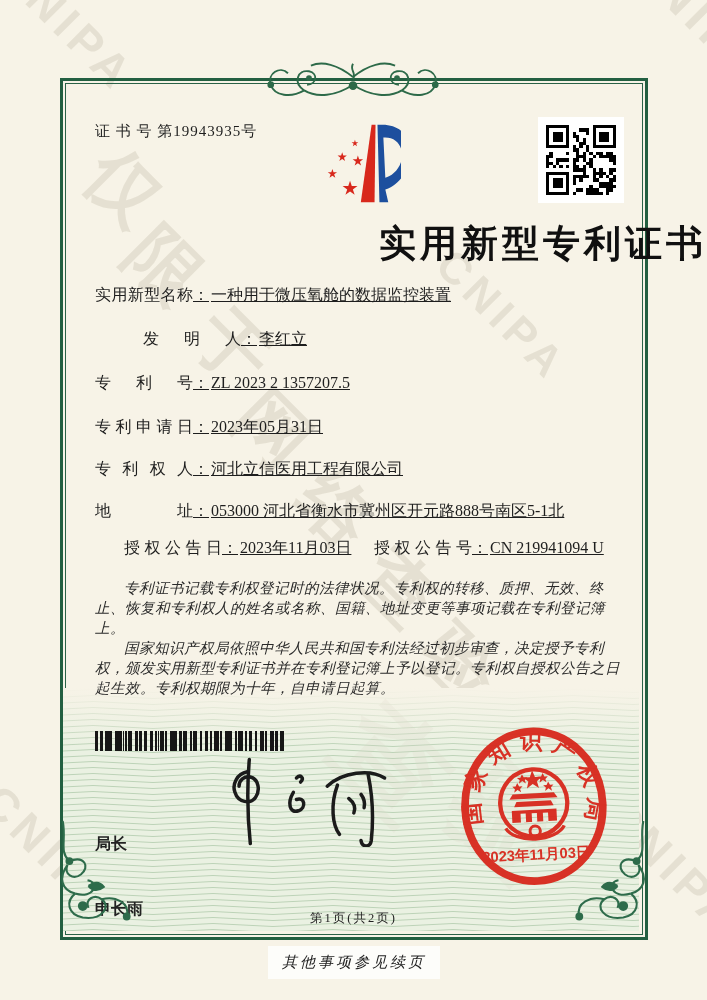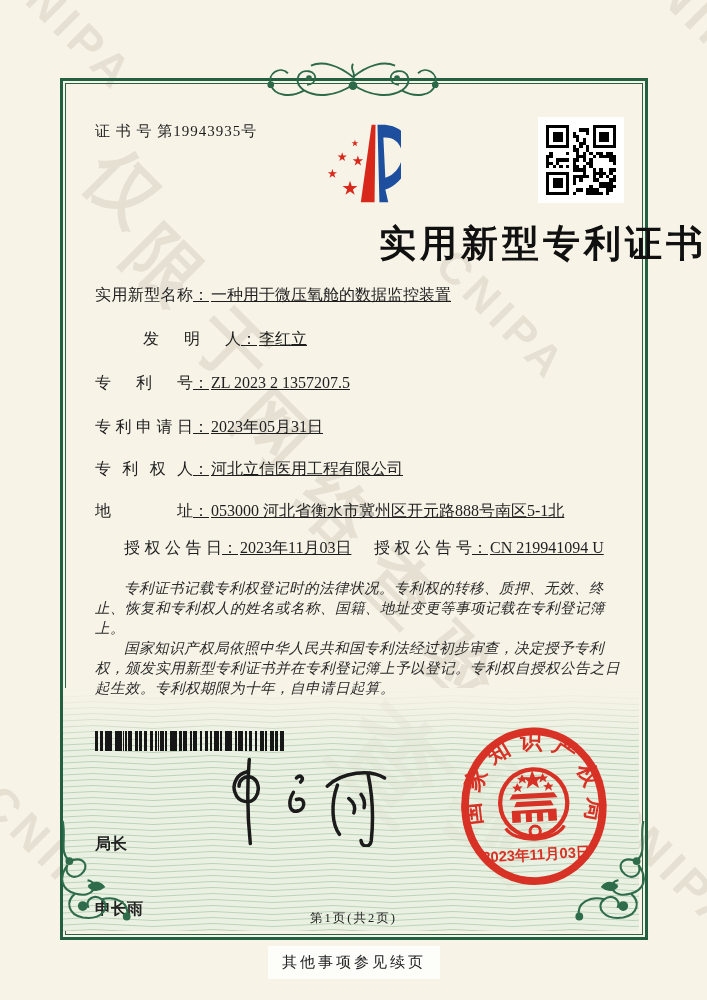--- a/index.html
+++ b/index.html
@@ -63,21 +63,21 @@
        repeating-linear-gradient(90deg,#161616 0 3px,transparent 3px 11px);}
   .sig-block{position:absolute;left:95px;top:790px;z-index:3;
        font-family:"Liberation Sans","DejaVu Sans",sans-serif;font-size:16px;font-weight:bold;color:#222;}
   .sig-block div{margin-bottom:12px;margin-top:44px;}
   .autograph{position:absolute;left:196px;top:752px;width:205px;height:95px;z-index:3;}
   .seal{position:absolute;left:448px;top:715px;width:172px;height:186px;z-index:4;
         transform:rotate(-3deg);opacity:.95;}
   .page-no{position:absolute;left:0;right:0;top:910px;z-index:3;text-align:center;
         font-size:12.5px;letter-spacing:2px;color:#222;}
   .foot-note{position:absolute;left:268px;top:946px;z-index:3;background:#fdfdfa;
-        padding:7px 14px;font-size:15px;letter-spacing:3px;color:#222;}
+        padding:7px 14px;font-size:15px;font-style:italic;letter-spacing:3px;color:#222;}
 </style>
 </head>
 <body>
 
 <div id="page">
 
   <span class="wm wm-brand" style="left:-18px;top:-4px;font-size:46px">CNIPA</span>
   <span class="wm wm-brand" style="left:608px;top:-14px;font-size:50px">CNIPA</span>
   <span class="wm wm-brand" style="left:420px;top:290px;font-size:44px">CNIPA</span>
   <span class="wm wm-brand" style="left:-34px;top:826px;font-size:46px">CNIPA</span>

